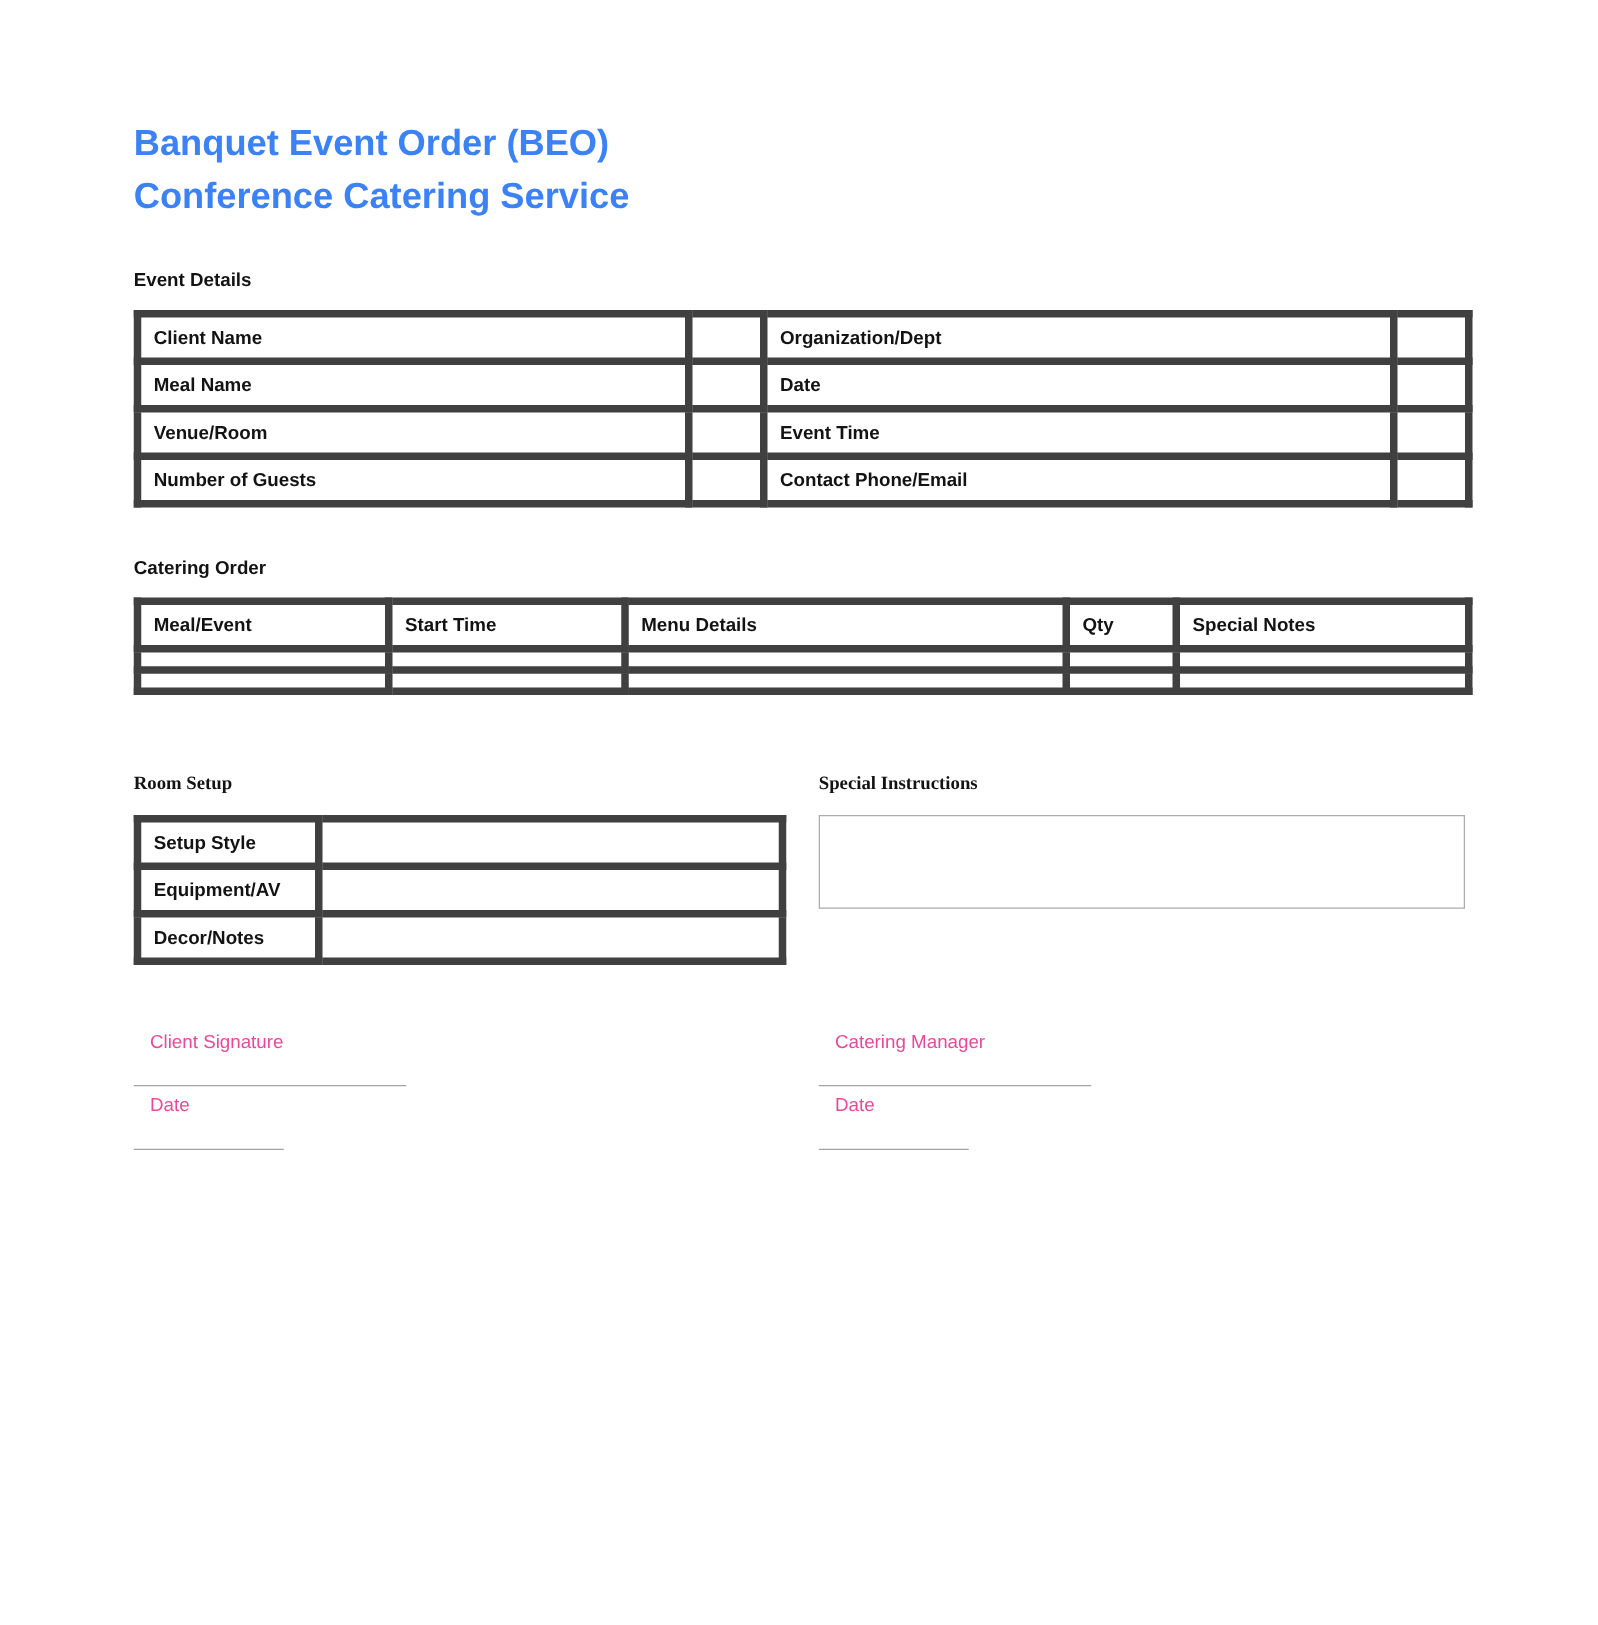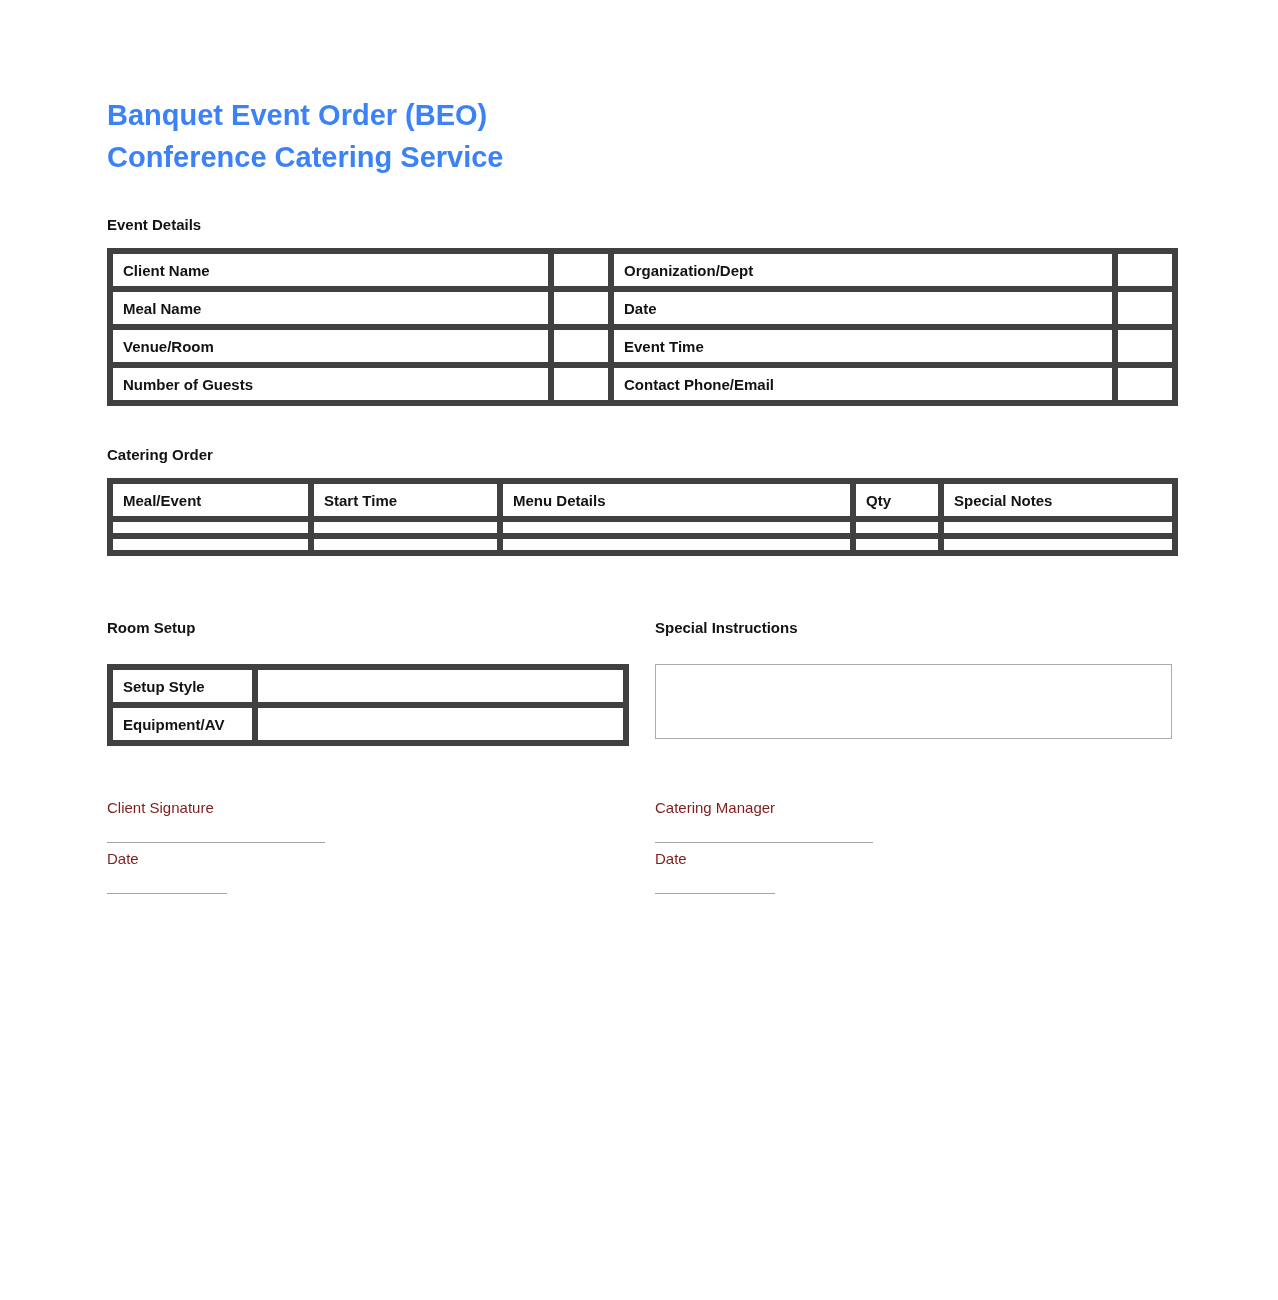--- a/index.html
+++ b/index.html
@@ -23,21 +23,21 @@
     color: #3b82f6;
   }
   .section-heading {
     font-size: 15px;
     line-height: 25px;
     font-weight: 600;
     color: #131313;
   }
   .h-event { margin-top: 34px; margin-bottom: 11px; }
   .h-catering { margin-top: 36px; margin-bottom: 11px; }
-  .h-col { margin-bottom: 24px; }
+  .h-col { margin-bottom: 12px; font-family: Liberation Serif, serif; }
 
   table {
     border-collapse: collapse;
     table-layout: fixed;
   }
   td, th {
     border: 6px solid #404040;
     padding: 0 0 0 10px;
     vertical-align: middle;
     text-align: left;
@@ -89,21 +89,22 @@
 
   
   .sig-band {
     margin-top: 52px;
     display: flex;
   }
   .sig-label {
     font-size: 15px;
     line-height: 19px;
     font-weight: 400;
-    color: #7f1d1d;
+    color: #ec4899;
+    margin-left: 13px;
   }
   .sig-line {
     border-top: 1px solid #a3a3a3;
     height: 0;
   }
   .line-signature { width: 218px; margin-top: 25px; }
   .date-label { margin-top: 6px; }
   .line-date { width: 120px; margin-top: 25px; }
 </style>
 </head>
@@ -198,20 +199,24 @@
           </colgroup>
         <tbody>
             <tr>
           <td class="label-cell">Setup Style</td>
           <td></td>
         </tr>
         <tr>
           <td class="label-cell">Equipment/AV</td>
           <td></td>
         </tr>
+        <tr>
+          <td class="label-cell">Decor/Notes</td>
+          <td></td>
+        </tr>
       </tbody>
         </table>
     </div>
     <div class="col-right">
       <div class="section-heading h-col">Special Instructions</div>
       <div class="instructions-box"></div>
     </div>
   </div>
 
   <div class="sig-band">

